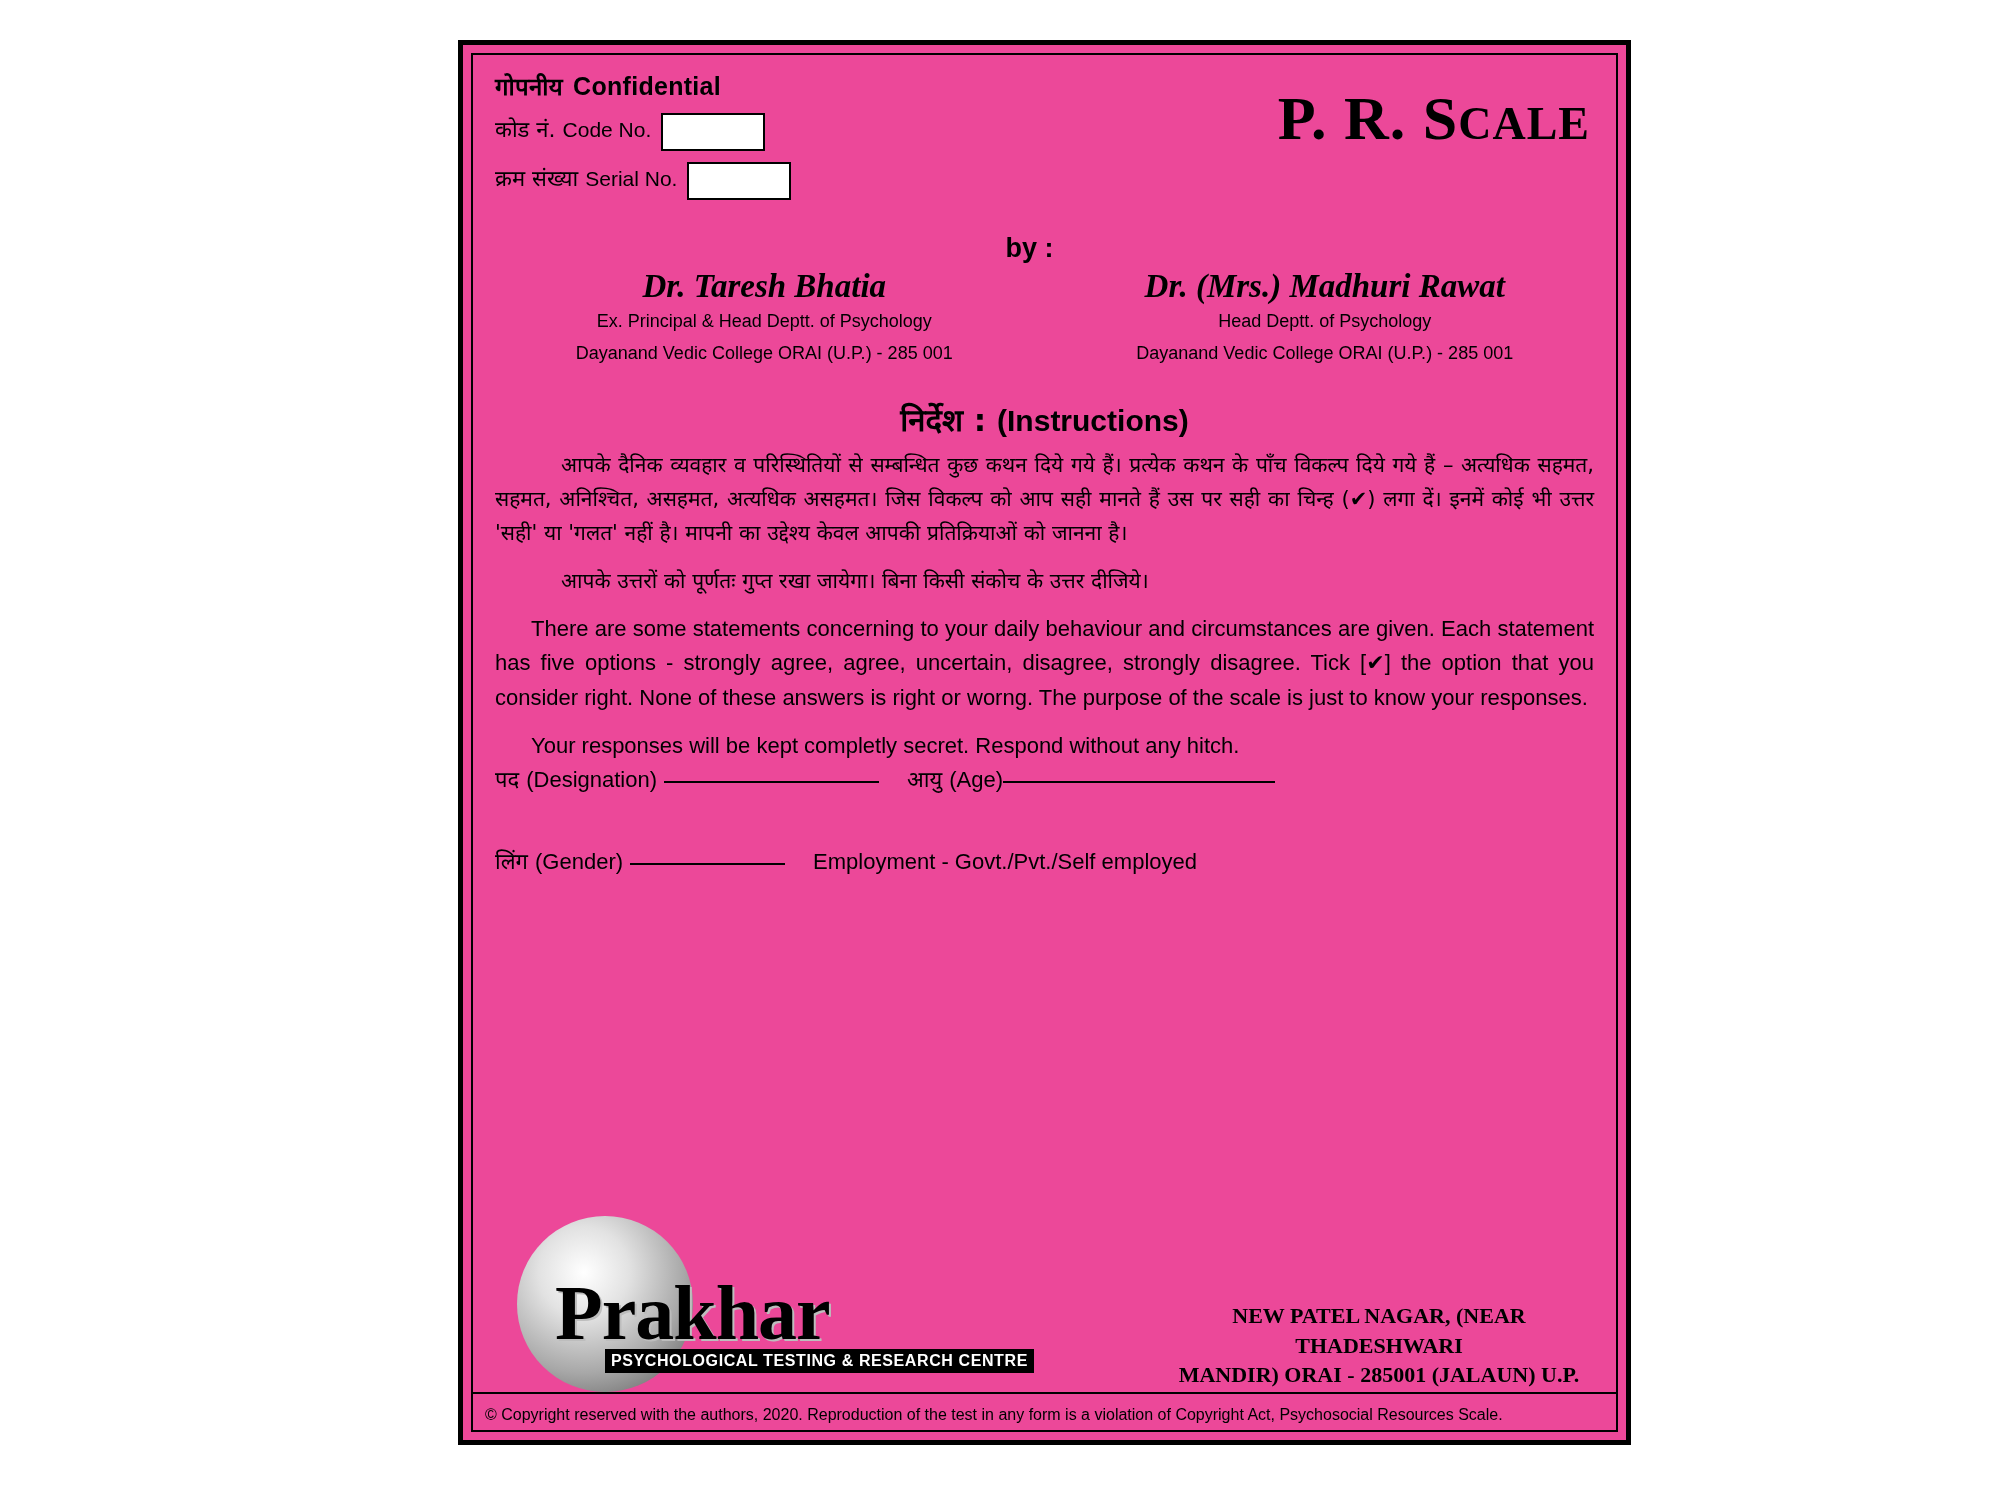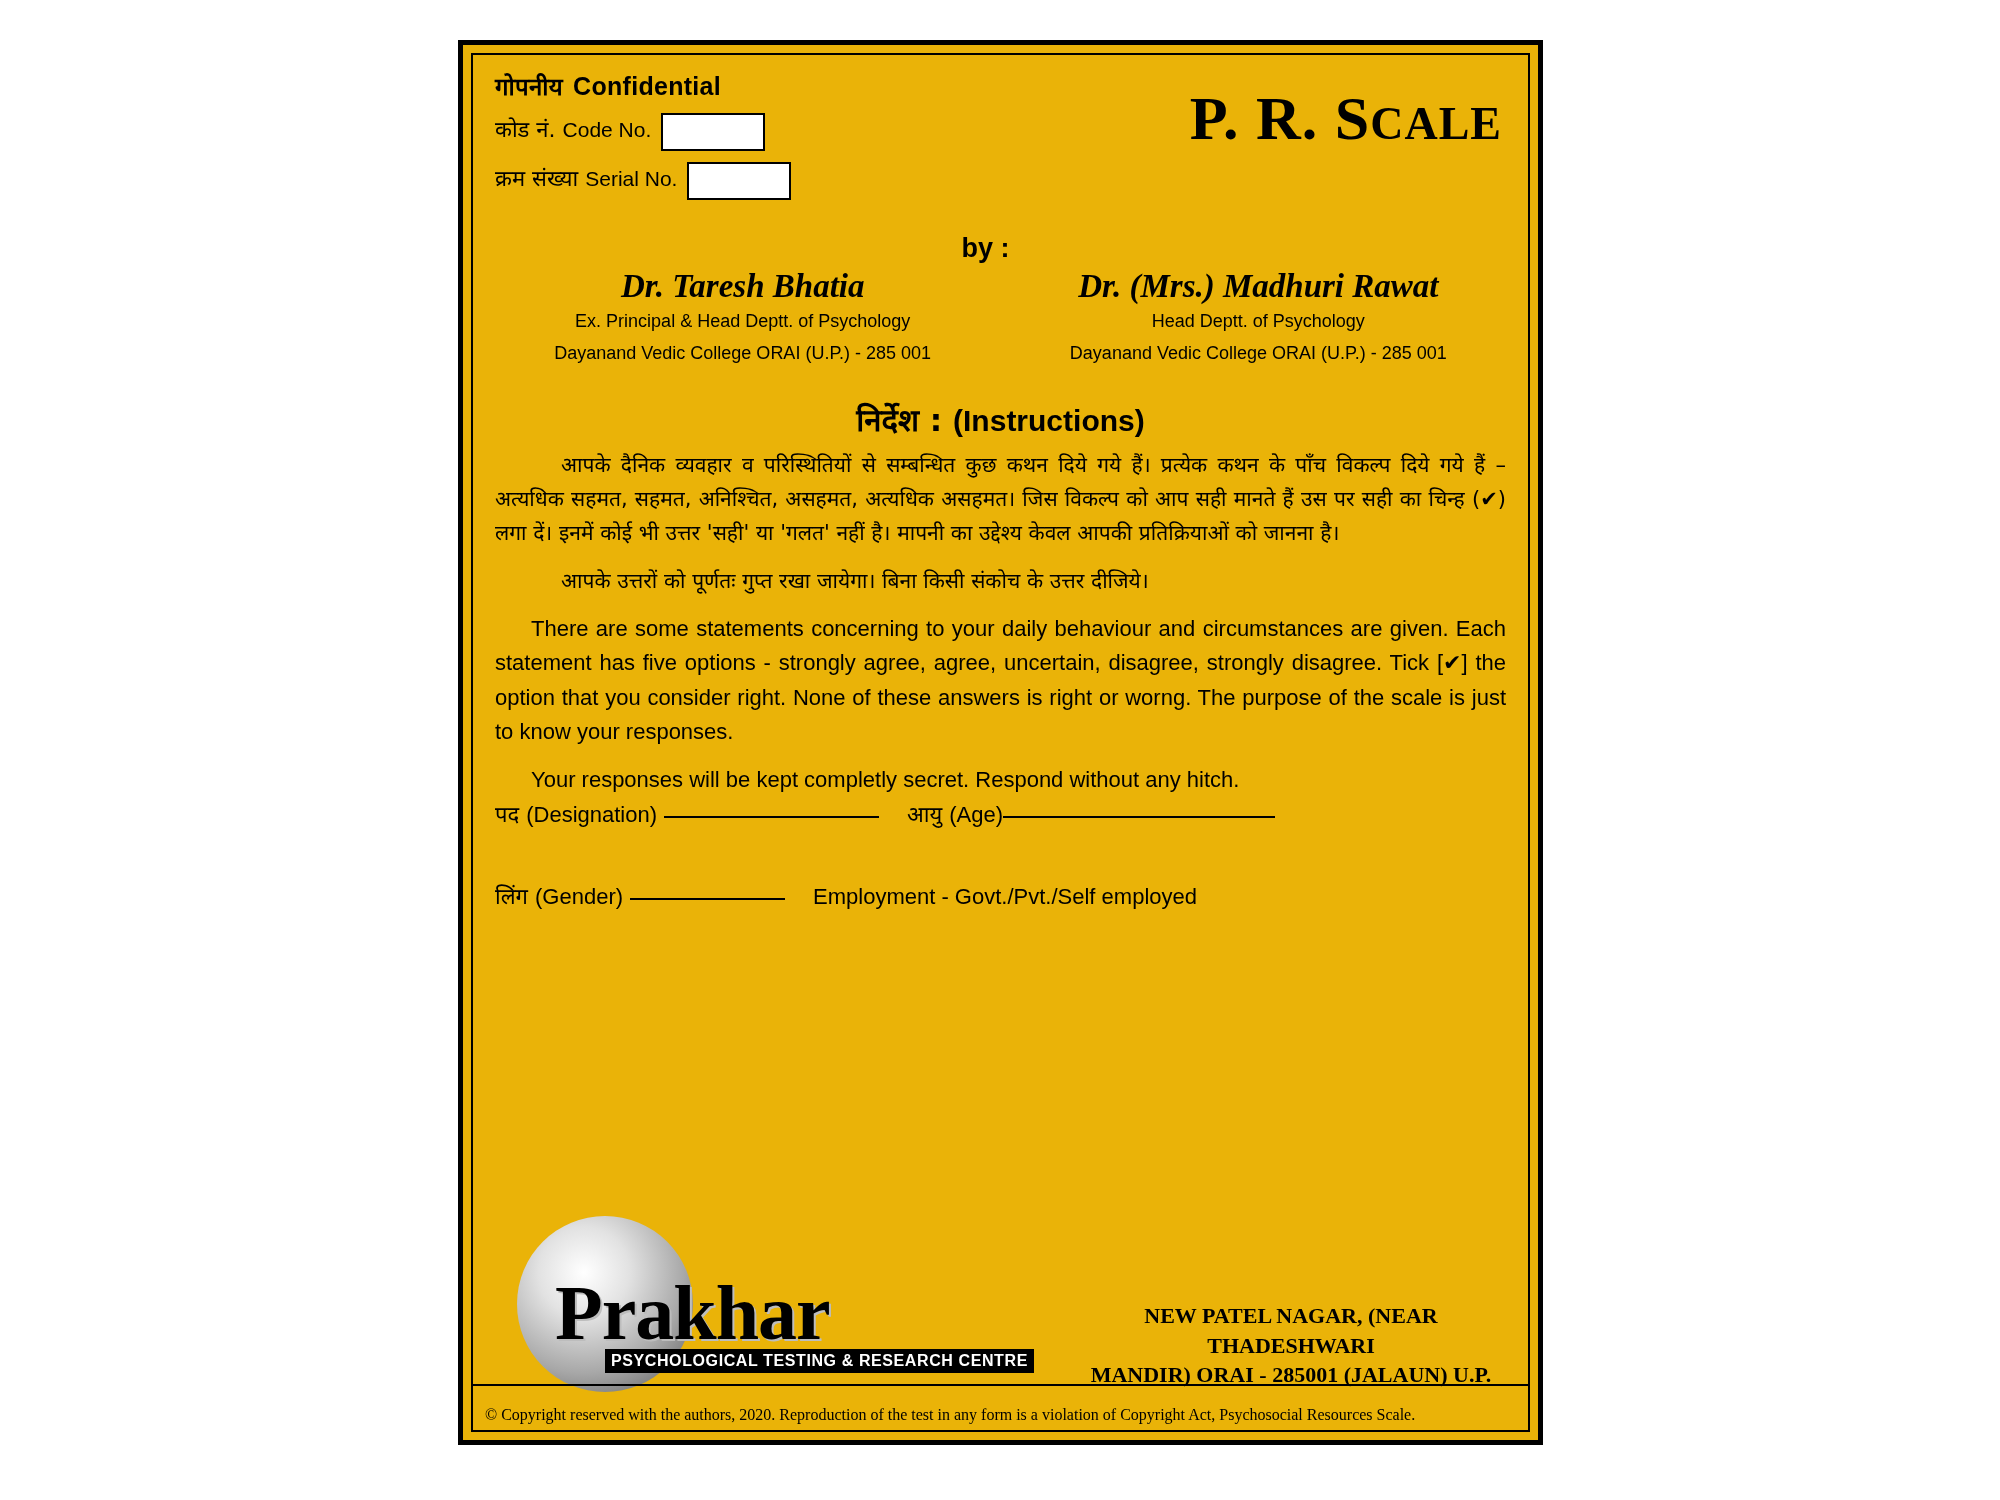--- a/index.html
+++ b/index.html
@@ -12,24 +12,24 @@
     height: 1500px;
     font-family: "DejaVu Sans", sans-serif;
     color: #000000;
     overflow: hidden;
   }
 
   #page {
     position: absolute;
     left: 458px;
     top: 40px;
-    width: 1085px;
+    width: 1173px;
     height: 1405px;
     border: 5px solid #000;
-    background: #eab308;
+    background: #ec4899;
     box-sizing: border-box;
   }
   #page-inner {
     position: absolute;
     left: 8px;
     top: 8px;
     right: 8px;
     bottom: 8px;
     border: 2px solid #000;
     box-sizing: border-box;
@@ -227,23 +227,23 @@
     line-height: 1.35;
   }
 
   
   .copyright {
     position: absolute;
     left: 0;
     right: 0;
     bottom: 0;
     border-top: 2px solid #000;
-    font-family: Liberation Serif, serif;
+    font-family: Liberation Sans, sans-serif;
     font-size: 16px;
-    padding: 20px 10px 6px 12px;
+    padding: 12px 10px 6px 12px;
     white-space: nowrap;
     box-sizing: border-box;
   }
 </style>
 </head>
 <body>
 
 <div id="page">
   <div id="page-inner">
     <div class="content">

